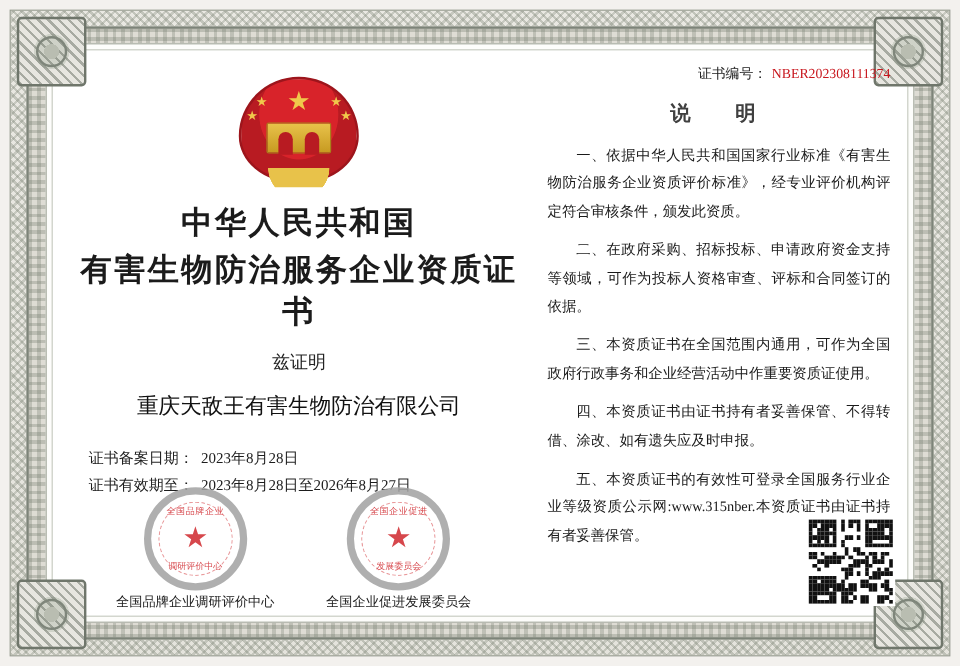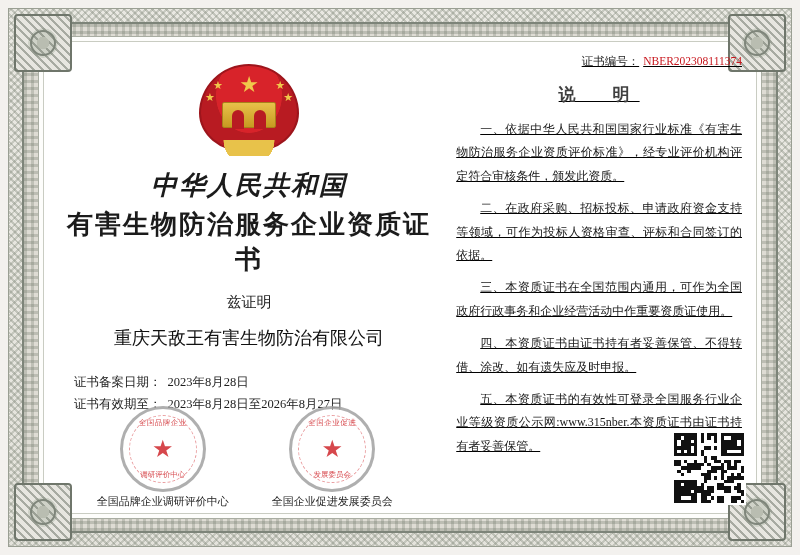--- a/index.html
+++ b/index.html
@@ -63,21 +63,21 @@
   .corner.tr { right: 14px; top: 14px; }
   .corner.bl { left: 14px;  bottom: 14px; }
   .corner.br { right: 14px; bottom: 14px; }
 
   
   .content {
     position: absolute; left: 48px; top: 46px; right: 48px; bottom: 46px;
     display: flex;
   }
   .left-pane  { width: 56%; position: relative; padding: 6px 0 0 8px; }
-  .right-pane { width: 44%; position: relative; padding: 8px 10px 0 14px; text-decoration: underline; }
+  .right-pane { width: 44%; position: relative; padding: 8px 10px 0 14px; }
 
   
   .emblem-wrap {
     display: flex; justify-content: center; margin-top: 6px;
   }
   .emblem {
     position: relative; width: 112px; height: 100px;
   }
   .emblem .shield {
     position: absolute; left: 6px; top: 6px; width: 100px; height: 88px;
@@ -119,21 +119,21 @@
   }
 
   
   .title1, .title2 {
     text-align: center;
     font-family: "Liberation Serif", serif;
     font-weight: bold;
     color: #1b1b1b;
     letter-spacing: 2px;
   }
-  .title1 { font-size: 26px; margin-top: 10px; font-style: italic; }
+  .title1 { font-size: 26px; margin-top: 10px; }
   .title2 { font-size: 26px; margin-top: 4px; }
 
   .hereby {
     text-align: center; font-size: 15px; color: #222; margin-top: 16px;
     font-family: "Liberation Serif", serif;
   }
   .company {
     text-align: center; font-size: 18px; color: #111; margin-top: 14px;
     font-family: "Liberation Serif", serif;
   }
@@ -155,21 +155,21 @@
   .date-row .val { margin-left: 6px; white-space: nowrap; }
 
   
   .seals {
     position: absolute; left: 30px; bottom: 0px; width: 86%;
     display: flex; justify-content: space-around; align-items: flex-end;
   }
   .seal-block { text-align: center; width: 150px; }
   .seal {
     width: 86px; height: 86px; margin: 0 auto 2px;
-    border: 3px solid #a3a3a3; border-radius: 50%;
+    border: 6px solid #a3a3a3; border-radius: 50%;
     position: relative;
     opacity: 0.86;
   }
   .seal .ring-text {
     position: absolute; inset: 6px;
     border-radius: 50%;
     border: 1px dashed rgba(208,42,47,0.55);
   }
   .seal .seal-star {
     position: absolute; left: 50%; top: 50%; transform: translate(-50%,-50%);

